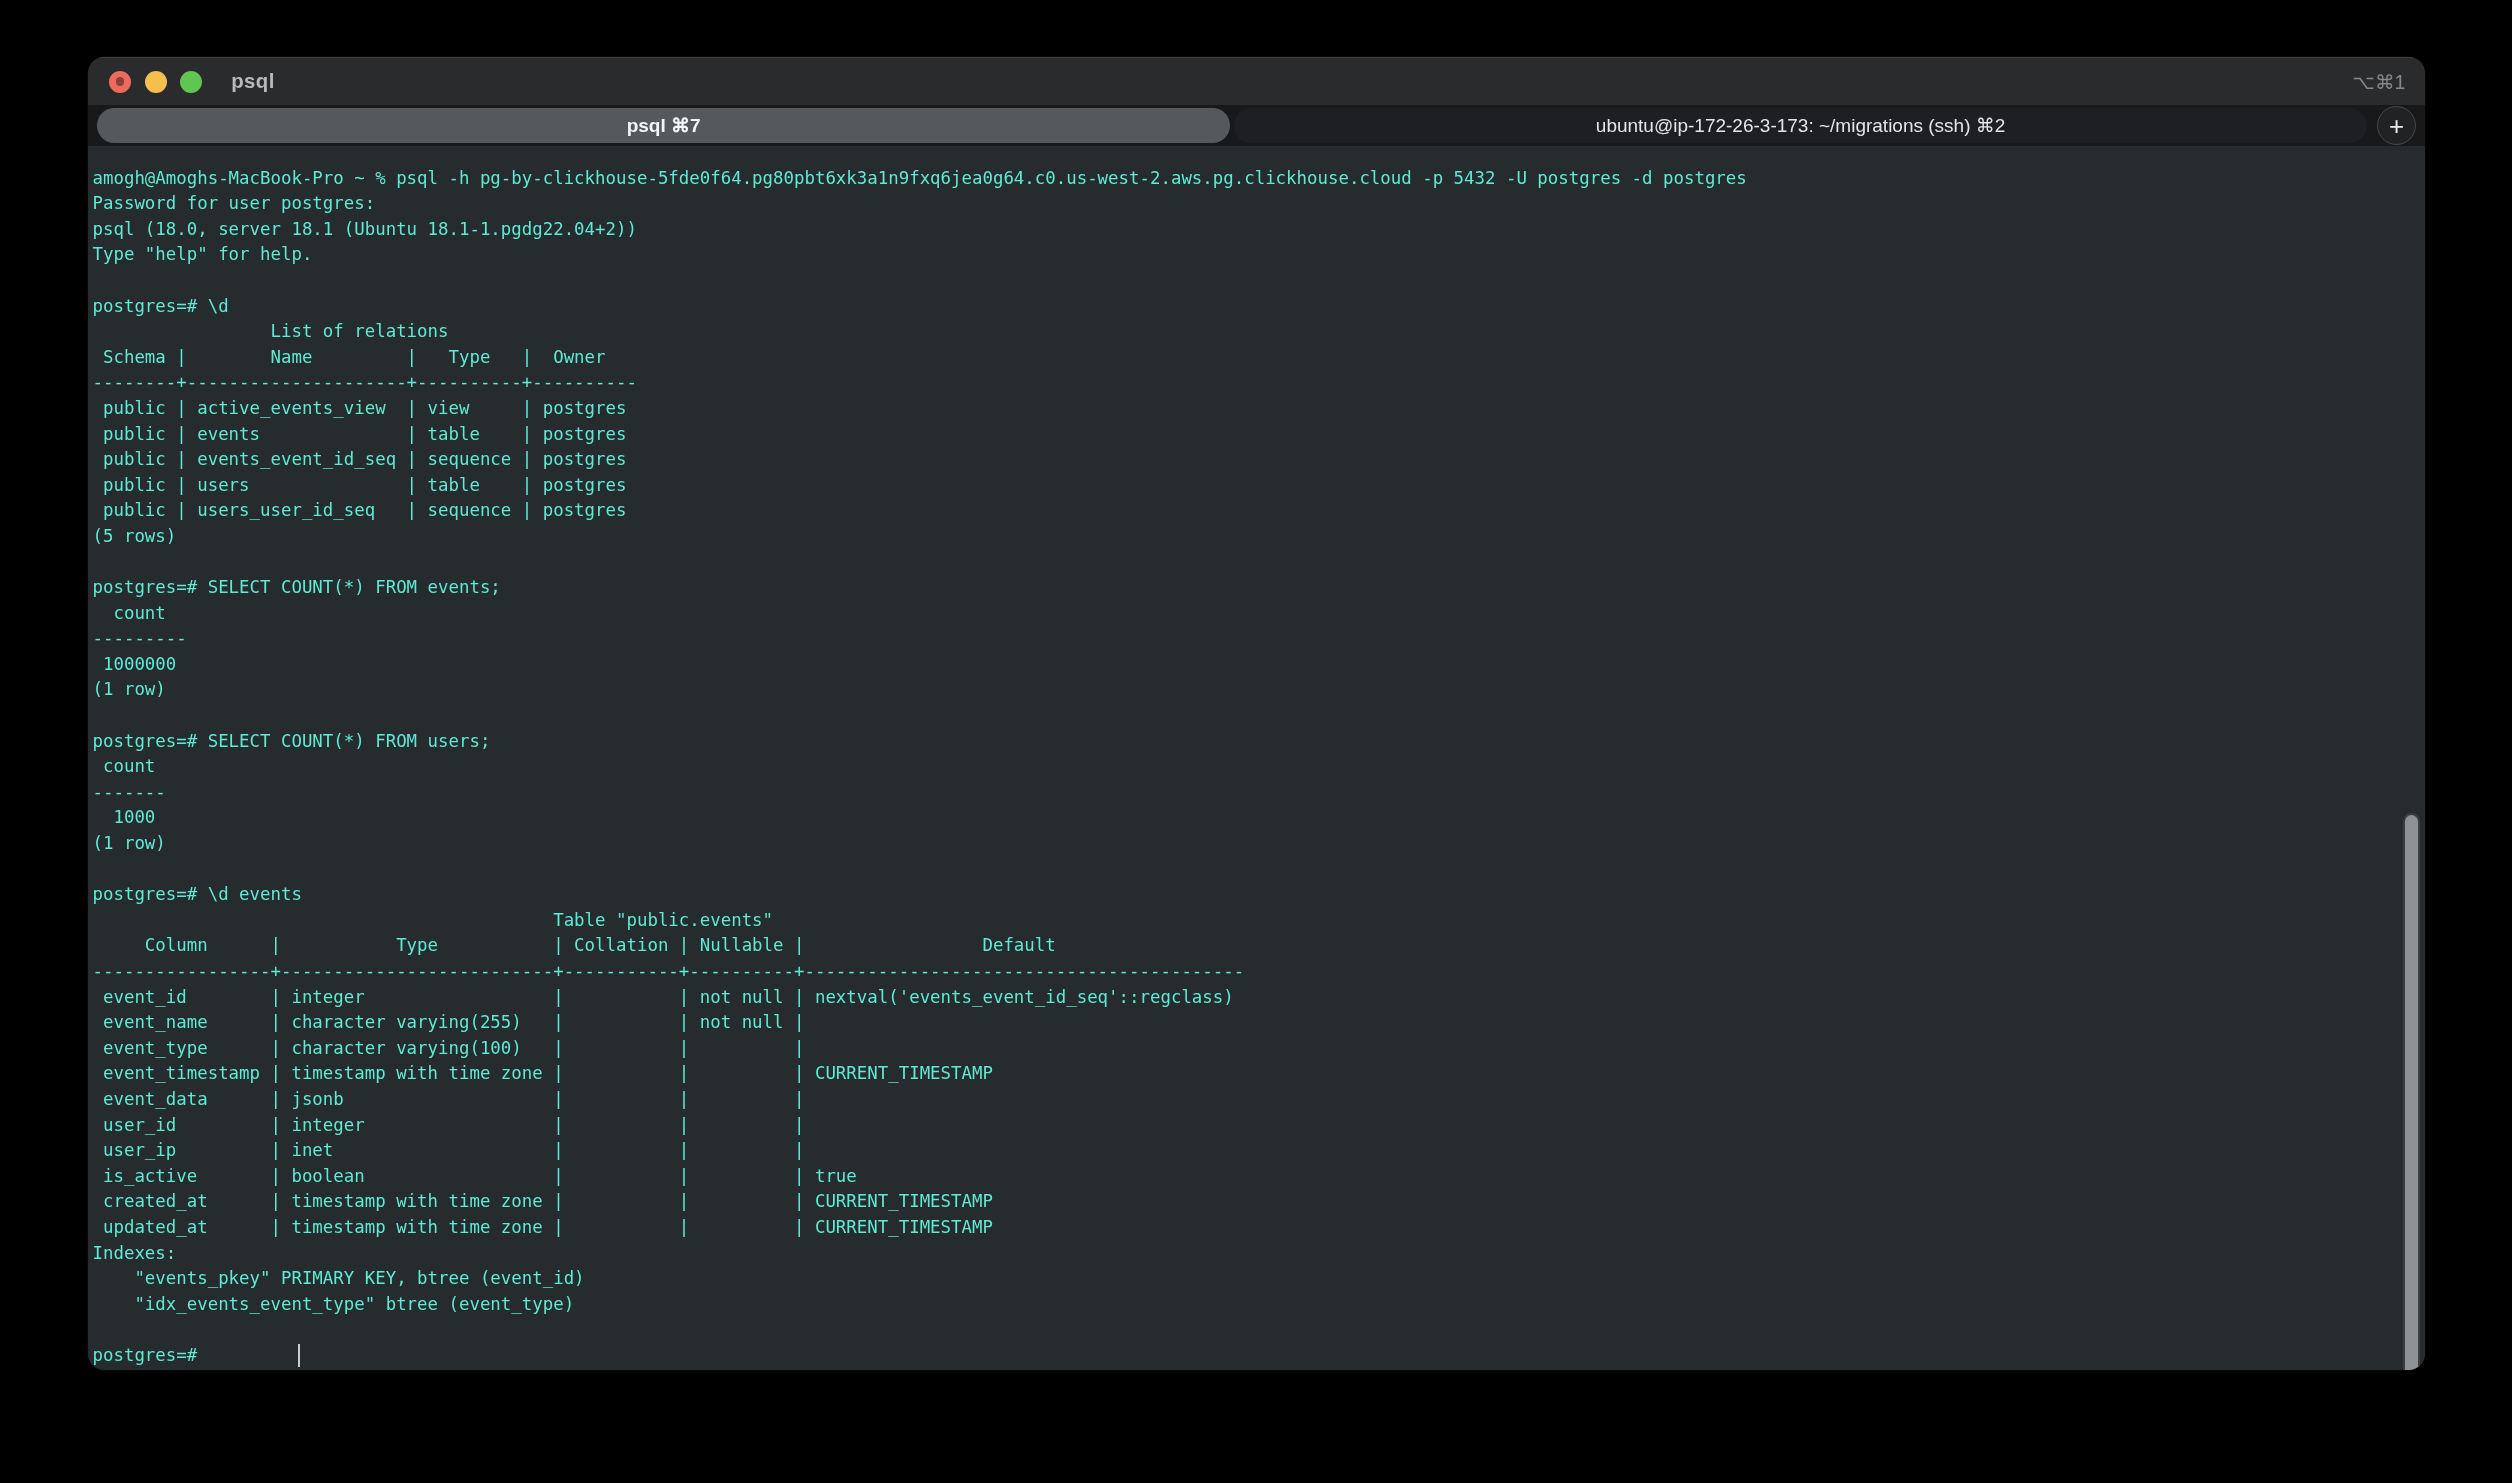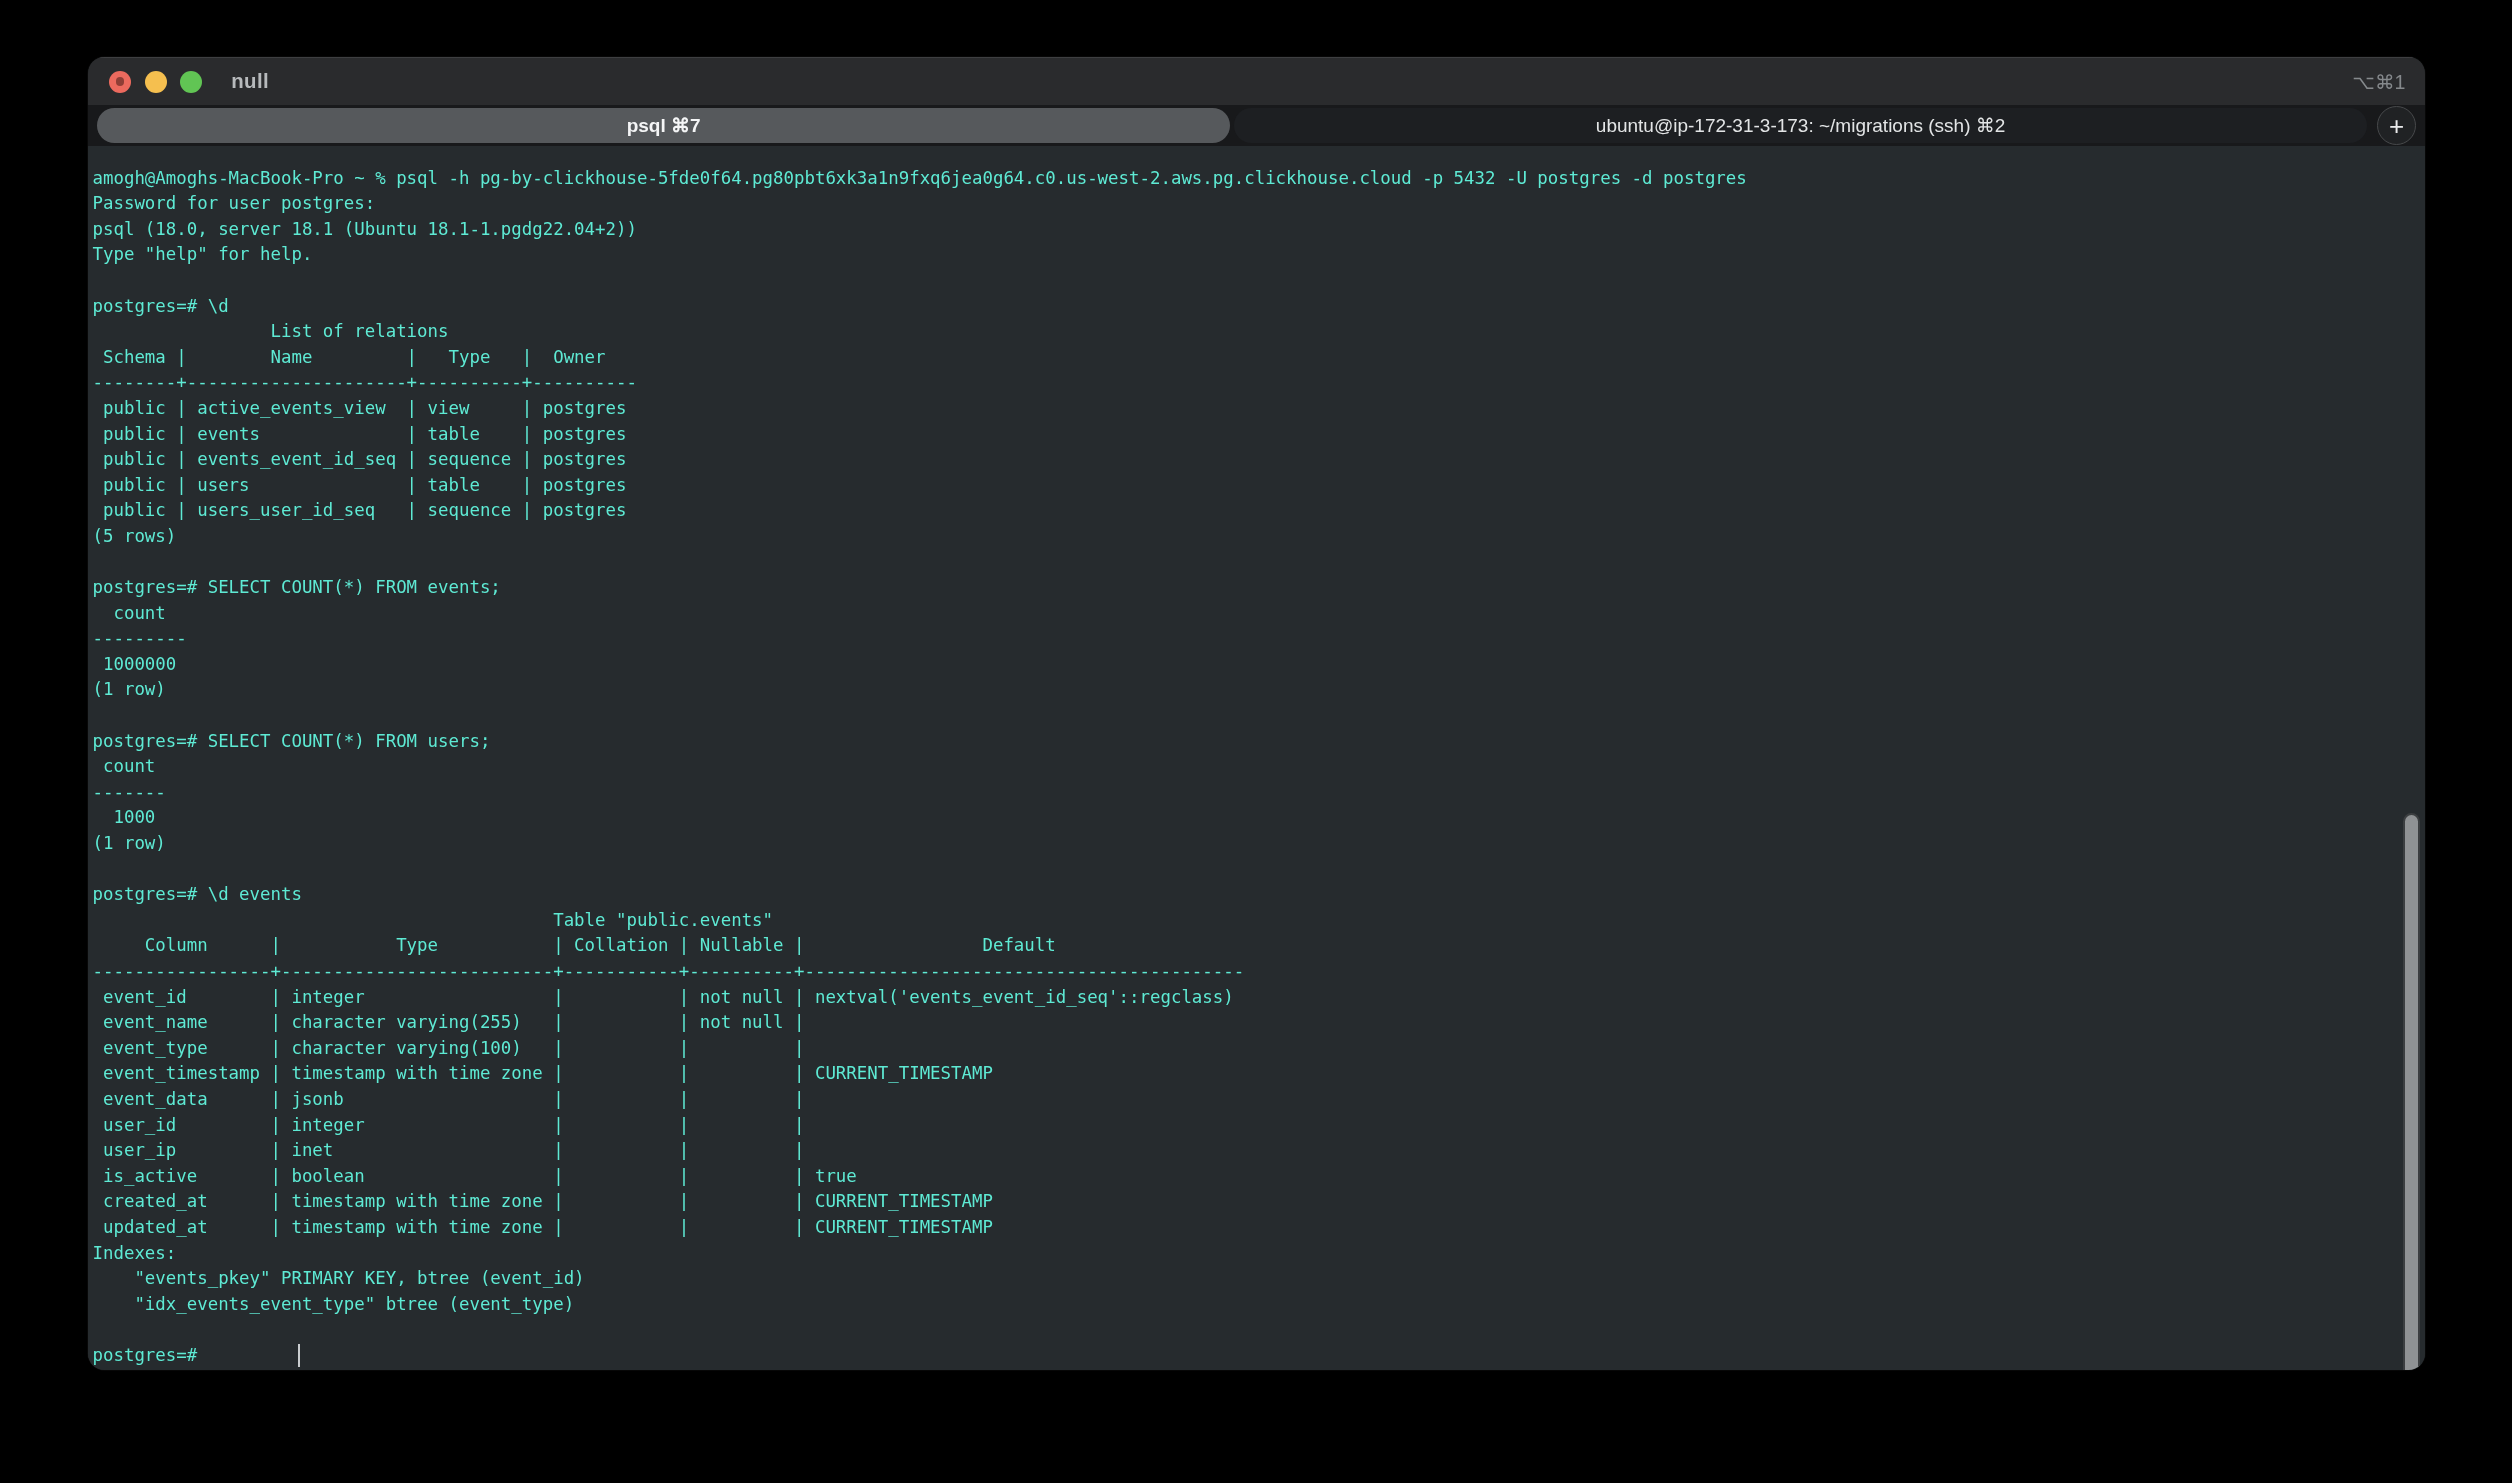--- a/index.html
+++ b/index.html
@@ -158,27 +158,27 @@
 <body>
 
 <div class="window">
 
   <div class="titlebar">
     <div class="traffic-lights">
       <div class="light red"></div>
       <div class="light yellow"></div>
       <div class="light green"></div>
     </div>
-    <div class="window-title">null</div>
+    <div class="window-title">psql</div>
     <div class="titlebar-shortcut">⌥⌘1</div>
   </div>
 
   <div class="tabstrip">
     <div class="tab active">psql ⌘7</div>
-    <div class="tab inactive">ubuntu@ip-172-31-3-173: ~/migrations (ssh) ⌘2</div>
+    <div class="tab inactive">ubuntu@ip-172-26-3-173: ~/migrations (ssh) ⌘2</div>
     <div class="new-tab-button">+</div>
   </div>
 
   <div class="terminal">
     <pre>amogh@Amoghs-MacBook-Pro ~ % psql -h pg-by-clickhouse-5fde0f64.pg80pbt6xk3a1n9fxq6jea0g64.c0.us-west-2.aws.pg.clickhouse.cloud -p 5432 -U postgres -d postgres
 Password for user postgres:
 psql (18.0, server 18.1 (Ubuntu 18.1-1.pgdg22.04+2))
 Type "help" for help.
 
 postgres=# \d

